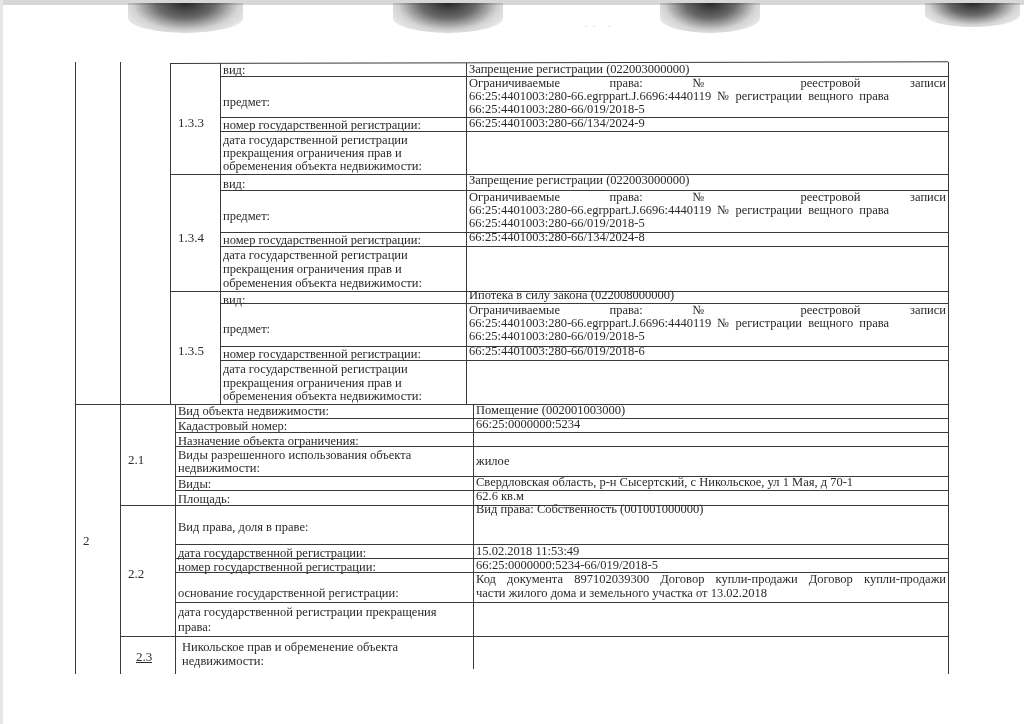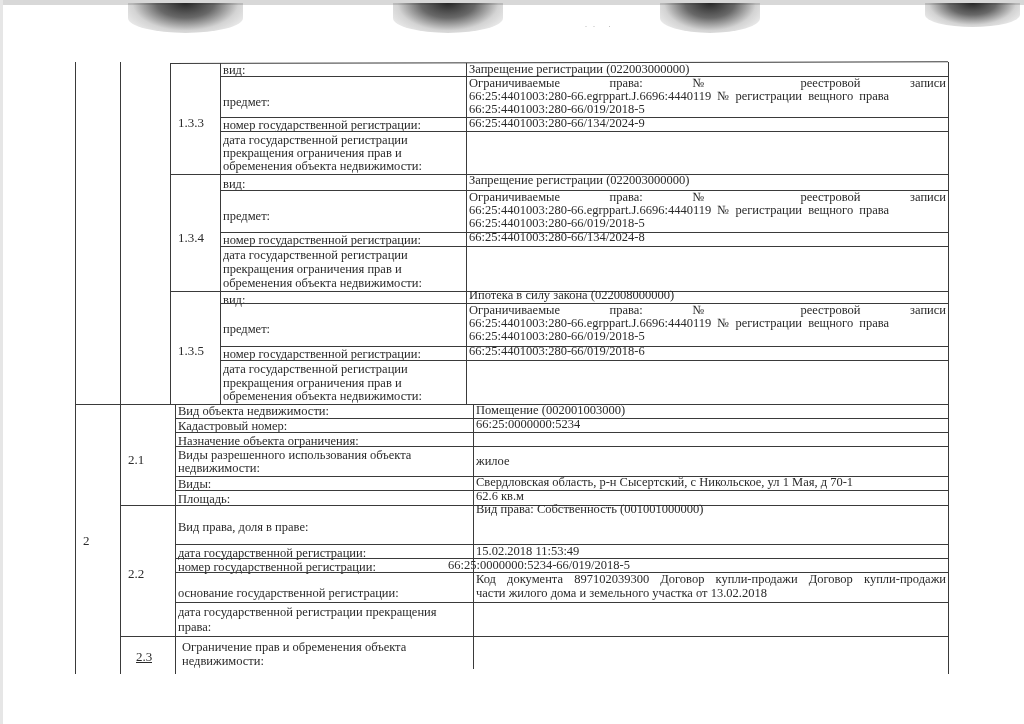--- a/index.html
+++ b/index.html
@@ -155,34 +155,34 @@
 
     <div class="cell" style="left:178px;top:521px;">Вид права, доля в праве:</div>
     <div class="cell" style="left:476px;top:503px;font-family:Liberation Serif, serif;">Вид права: Собственность (001001000000)</div>
     <div class="line h" style="left:175px;top:544px;width:773px;"></div>
 
     <div class="cell" style="left:178px;top:547px;">дата государственной регистрации:</div>
     <div class="cell" style="left:476px;top:545px;">15.02.2018 11:53:49</div>
     <div class="line h" style="left:175px;top:558px;width:773px;"></div>
 
     <div class="cell" style="left:178px;top:561px;">номер государственной регистрации:</div>
-    <div class="cell" style="left:448px;top:559px;">66:25:0000000:5234-66/019/2018-5</div>
+    <div class="cell" style="left:476px;top:559px;">66:25:0000000:5234-66/019/2018-5</div>
     <div class="line h" style="left:175px;top:572px;width:773px;"></div>
 
     <div class="cell" style="left:178px;top:587px;">основание государственной регистрации:</div>
     <div class="cell justify" style="left:476px;top:573px;width:470px;">Код документа 897102039300 Договор купли-продажи Договор купли-продажи</div>
     <div class="cell" style="left:476px;top:587px;">части жилого дома и земельного участка от 13.02.2018</div>
     <div class="line h" style="left:175px;top:602px;width:773px;"></div>
 
     <div class="cell" style="left:178px;top:606px;">дата государственной регистрации прекращения</div>
     <div class="cell" style="left:178px;top:621px;">права:</div>
     <div class="cell" style="left:476px;top:612px;"></div>
   </div>
 
   <div class="line h" style="left:120px;top:636px;width:828px;"></div>
 
   <div>
     <div class="cell num" style="left:136px;top:651px;text-decoration:underline;">2.3</div>
-    <div class="cell" style="left:182px;top:641px;">Ограничение прав и обременения объекта</div>
+    <div class="cell" style="left:182px;top:641px;">Никольское прав и обременение объекта</div>
     <div class="cell" style="left:182px;top:655px;">недвижимости:</div>
     <div class="cell" style="left:476px;top:645px;"></div>
   </div>
 </div>
 
 </body></html>

